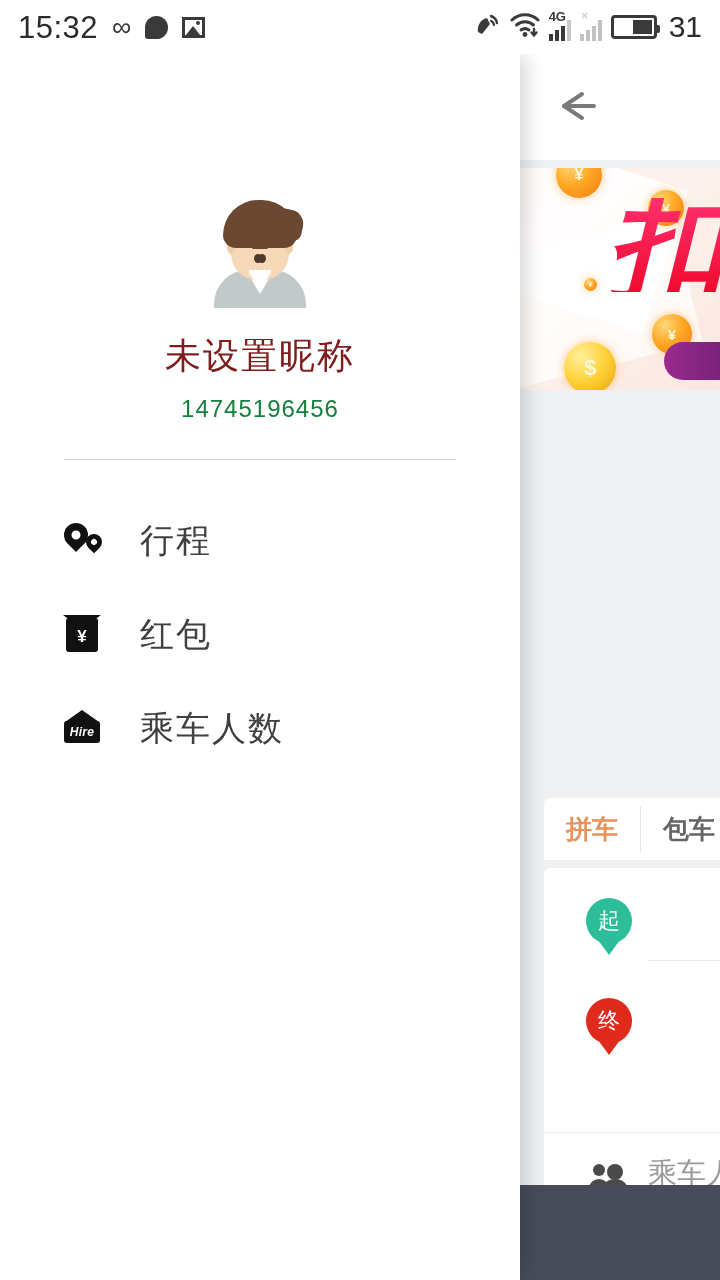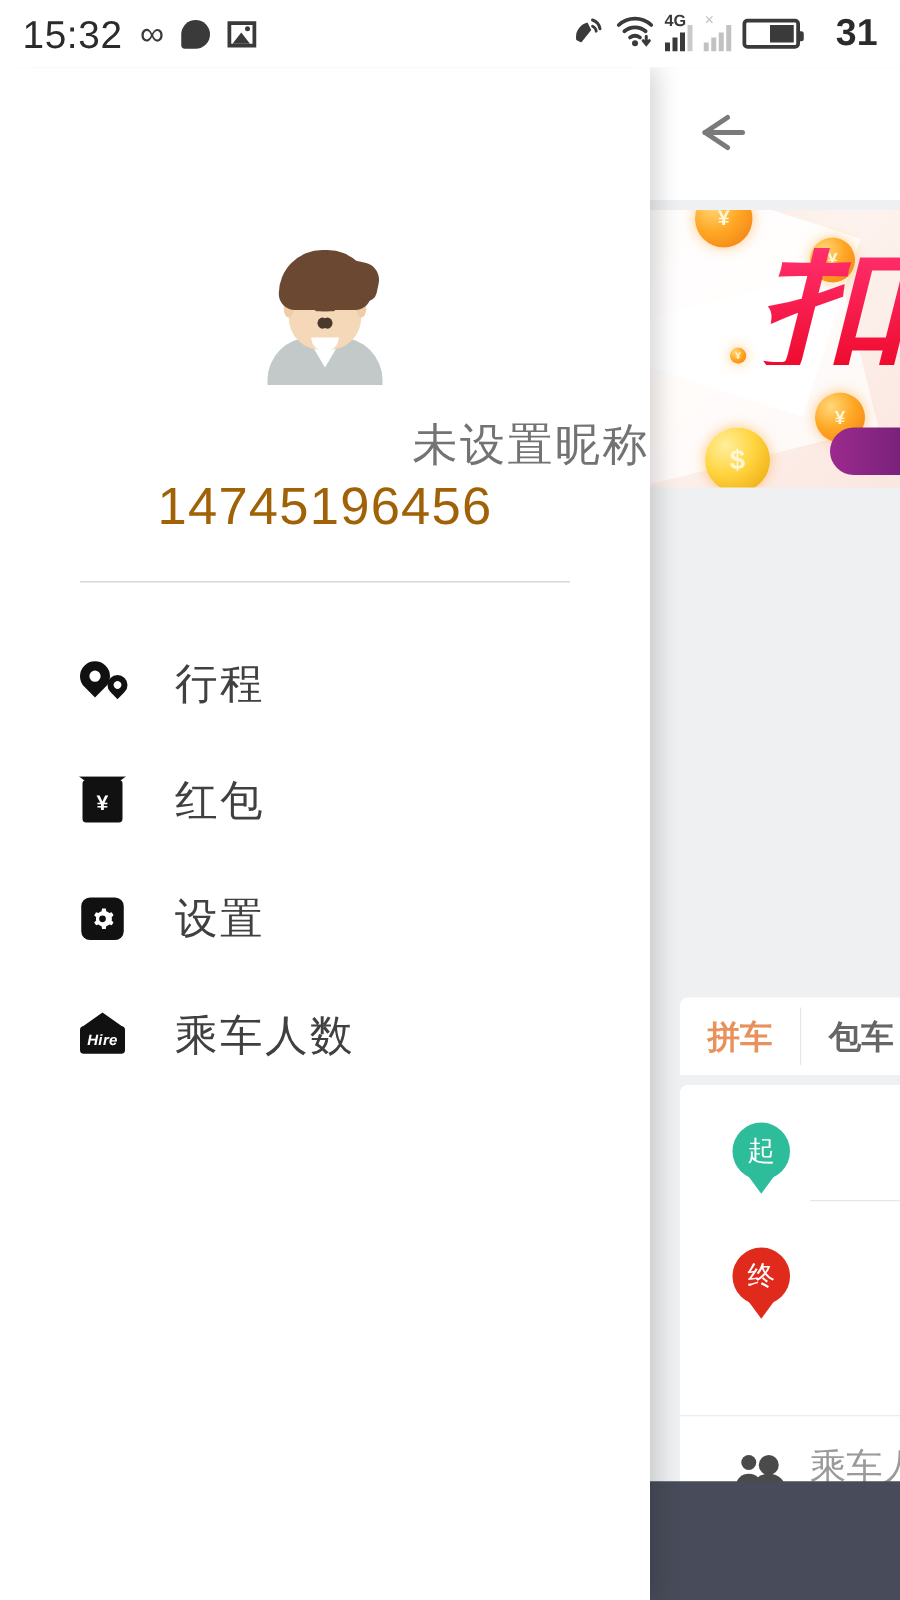--- a/index.html
+++ b/index.html
@@ -29,21 +29,21 @@
   }
   .ico-image:before {
     content:""; position:absolute; right:2px; top:1px; width:4px; height:4px; background:#3a3a3a; border-radius:50%;
   }
   .sb-battery {
     width:46px; height:24px; border:3px solid #3a3a3a; border-radius:4px;
     position:relative; display:flex; align-items:center; justify-content:flex-end; padding:2px;
   }
   .sb-battery:after { content:""; position:absolute; right:-6px; top:7px; width:4px; height:8px; background:#3a3a3a; border-radius:0 2px 2px 0; }
   .sb-battery-fill { width:19px; height:100%; background:#3a3a3a; }
-  .sb-pct { font-size:30px; color:#2b2b2b; line-height:1; margin-left:20px;font-weight:bold; }
+  .sb-pct { font-size:30px; color:#2b2b2b; line-height:1; margin-left:3px; }
   .bars { display:flex; align-items:flex-end; gap:2px; height:22px; }
   .bars i { width:4px; background:#3a3a3a; display:block; }
   .bars i:nth-child(1){height:7px;} .bars i:nth-child(2){height:11px;}
   .bars i:nth-child(3){height:15px;} .bars i:nth-child(4){height:21px;background:#c9c9c9;}
   .bars.faded i { background:#c2c2c2; }
   .sig-group { display:flex; align-items:flex-end; gap:2px; position:relative; }
   .sig-label { font-size:13px; color:#3a3a3a; position:absolute; top:-4px; left:0; font-weight:bold; }
   .sig-x { font-size:13px; color:#c2c2c2; position:absolute; top:-5px; left:1px; }
 
   
@@ -113,22 +113,22 @@
   .av-brow.l { left:25px; } .av-brow.r { right:25px; }
   .av-mouth { position:absolute; left:50%; top:56px; transform:translateX(-50%);
               width:22px; height:11px; background:#ffffff; border-radius:0 0 12px 12px; }
   .av-body { position:absolute; left:0; bottom:0; width:92px; height:38px; background:#c3c9c9;
              border-radius:34px 34px 0 0; }
   .av-collar { position:absolute; left:50%; bottom:14px; transform:translateX(-50%);
                width:0; height:0; border-left:13px solid transparent; border-right:13px solid transparent;
                border-top:22px solid #ffffff; }
   .av-neck { position:absolute; left:50%; bottom:30px; transform:translateX(-50%);
              width:24px; height:16px; background:#f0cda8; }
-  #nickname { margin-top:24px; font-size:36px; color:#737373; letter-spacing:2px;text-align:right; }
-  #phone { font-size:42px; color:#a16207; letter-spacing:1px; }
+  #nickname { margin-top:24px; font-size:36px; color:#7f1d1d; letter-spacing:2px; }
+  #phone { margin-top:14px; font-size:24px; color:#15803d; letter-spacing:1px; }
   #divider { margin:36px auto 0; width:392px; height:1px; background:#cfcfcf; }
 
   #menu { margin-top:34px; }
   .menu-item { display:flex; align-items:center; height:94px; padding-left:62px; }
   .menu-icon { width:40px; height:40px; flex:0 0 40px; position:relative; }
   .menu-label { margin-left:38px; font-size:34px; color:#404040; letter-spacing:2px; }
 
   
   .ic-pin-main { position:absolute; left:2px; top:2px; width:24px; height:24px; background:#111;
                  border-radius:50% 50% 50% 0; transform:rotate(-45deg); }
@@ -254,30 +254,20 @@
 
       <div class="menu-item">
         <div class="menu-icon">
           <div class="ic-env"></div>
           <div class="ic-env-flap"></div>
           <div class="ic-env-y">¥</div>
         </div>
         <div class="menu-label">红包</div>
       </div>
 
-      <div class="menu-item">
-        <div class="menu-icon">
-          <div class="ic-gear-box"></div>
-          <svg class="ic-gear" viewBox="0 0 24 24">
-            <path fill="#ffffff" d="M12 8a4 4 0 1 0 0 8 4 4 0 0 0 0-8zm10 4c0-.7-.08-1.37-.22-2l2.1-1.6-2-3.46-2.5 1a8.9 8.9 0 0 0-3.4-2L15.5 1h-4l-.48 2.94a8.9 8.9 0 0 0-3.4 2l-2.5-1-2 3.46L5.22 10c-.14.63-.22 1.3-.22 2s.08 1.37.22 2l-2.1 1.6 2 3.46 2.5-1a8.9 8.9 0 0 0 3.4 2L11.5 23h4l.48-2.94a8.9 8.9 0 0 0 3.4-2l2.5 1 2-3.46-2.1-1.6c.14-.63.22-1.3.22-2z"></path>
-            <circle cx="12" cy="12" r="3.6" fill="#111"></circle>
-          </svg>
-        </div>
-        <div class="menu-label">设置</div>
-      </div>
 
       <div class="menu-item">
         <div class="menu-icon">
           <div class="ic-sign-rope"></div>
           <div class="ic-sign">
               <span class="ic-sign-txt">Hire</span>
             </div>
         </div>
         <div class="menu-label">乘车人数</div>
       </div>

